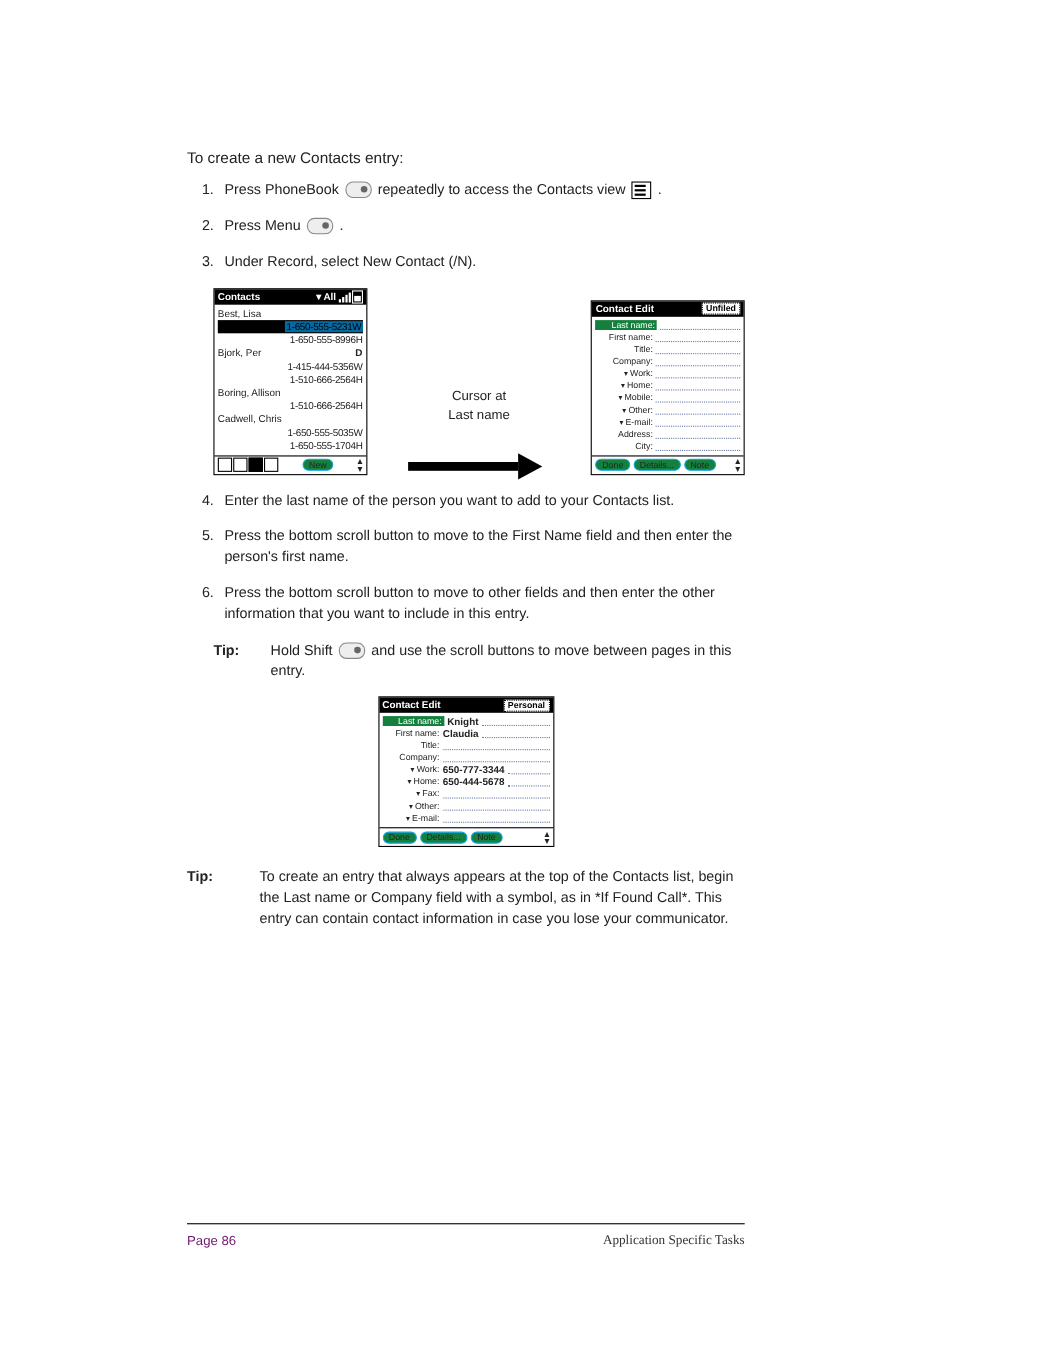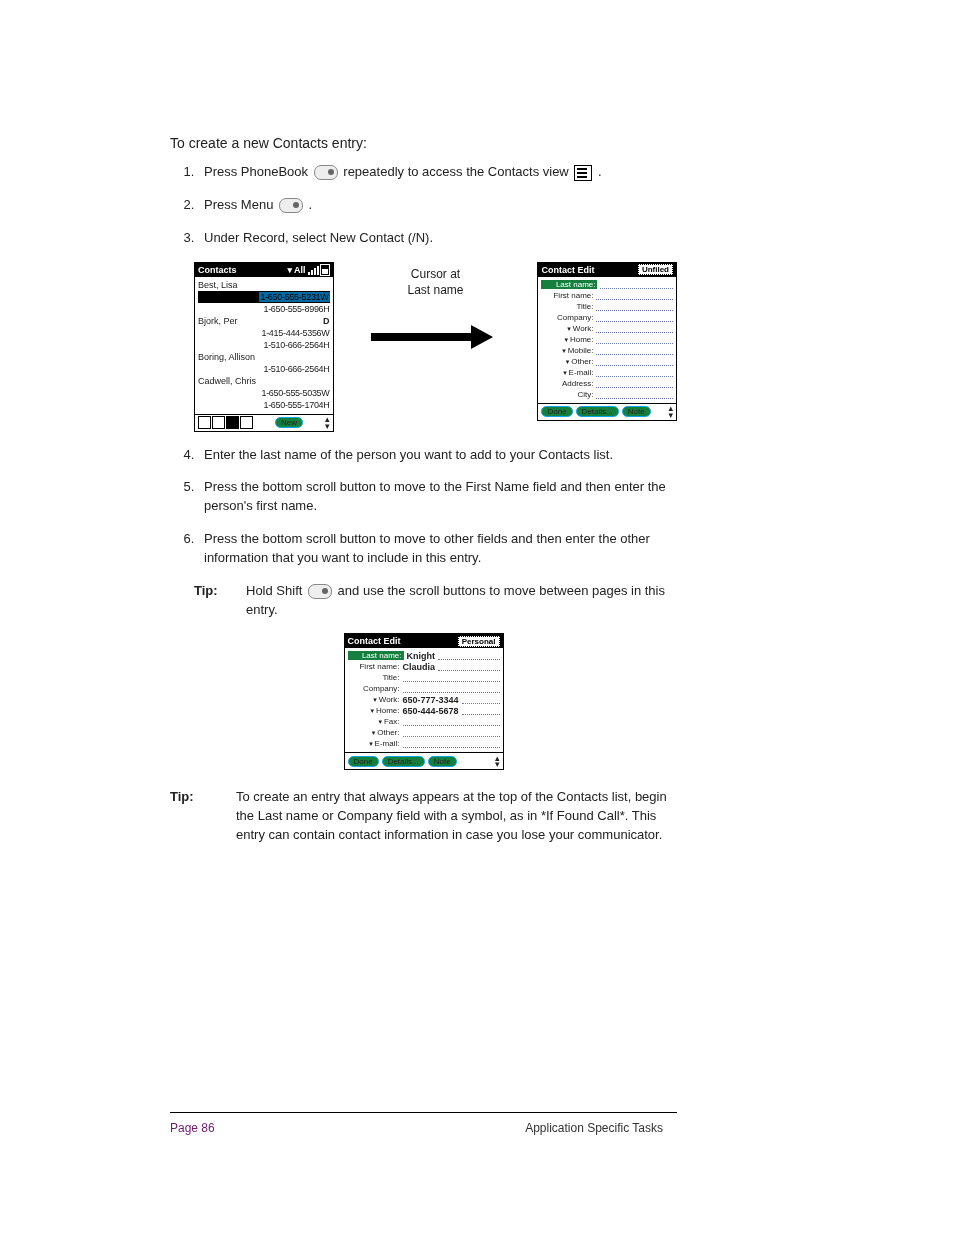--- a/index.html
+++ b/index.html
@@ -75,21 +75,21 @@
     content:"";position:absolute;left:2px;top:2px;width:10px;height:2px;background:#000;
   }
   .icon-contacts-view::after{
     content:"";position:absolute;left:2px;top:6px;width:10px;height:2px;background:#000;
     box-shadow:0 4px 0 #000;
   }
 
   
   .screens-row {
     display:flex;
-    align-items:flex-start;
+    align-items:flex-end;
     justify-content:flex-start;
     gap:28px;
     margin: 8px 0 14px 24px;
   }
   .pda {
     width:158px;
     border:1px solid #000;
     font-size:9px;
     background:#fff;
     position:relative;
@@ -203,22 +203,22 @@
   .hr{
     position:absolute;
     left:170px;right:170px;bottom:122px;
     border-top:1px solid #000;
   }
   .footer-page{
     position:absolute;left:170px;bottom:100px;
     font-size:12px;color:#701a75;
   }
   .footer-section{
-    position:absolute;right:184px;bottom:100px;
-    font-size:12px;color:#333;
+    position:absolute;right:170px;bottom:100px;
+    font-size:12px;color:#333;font-family:Liberation Serif, serif;
   }
 
   .sig{
     display:inline-block;vertical-align:middle;
     width:10px;height:10px;position:relative;
   }
   .sig i{position:absolute;bottom:0;width:2px;background:#fff;}
   .sig i:nth-child(1){left:0;height:3px;}
   .sig i:nth-child(2){left:3px;height:5px;}
   .sig i:nth-child(3){left:6px;height:7px;}

